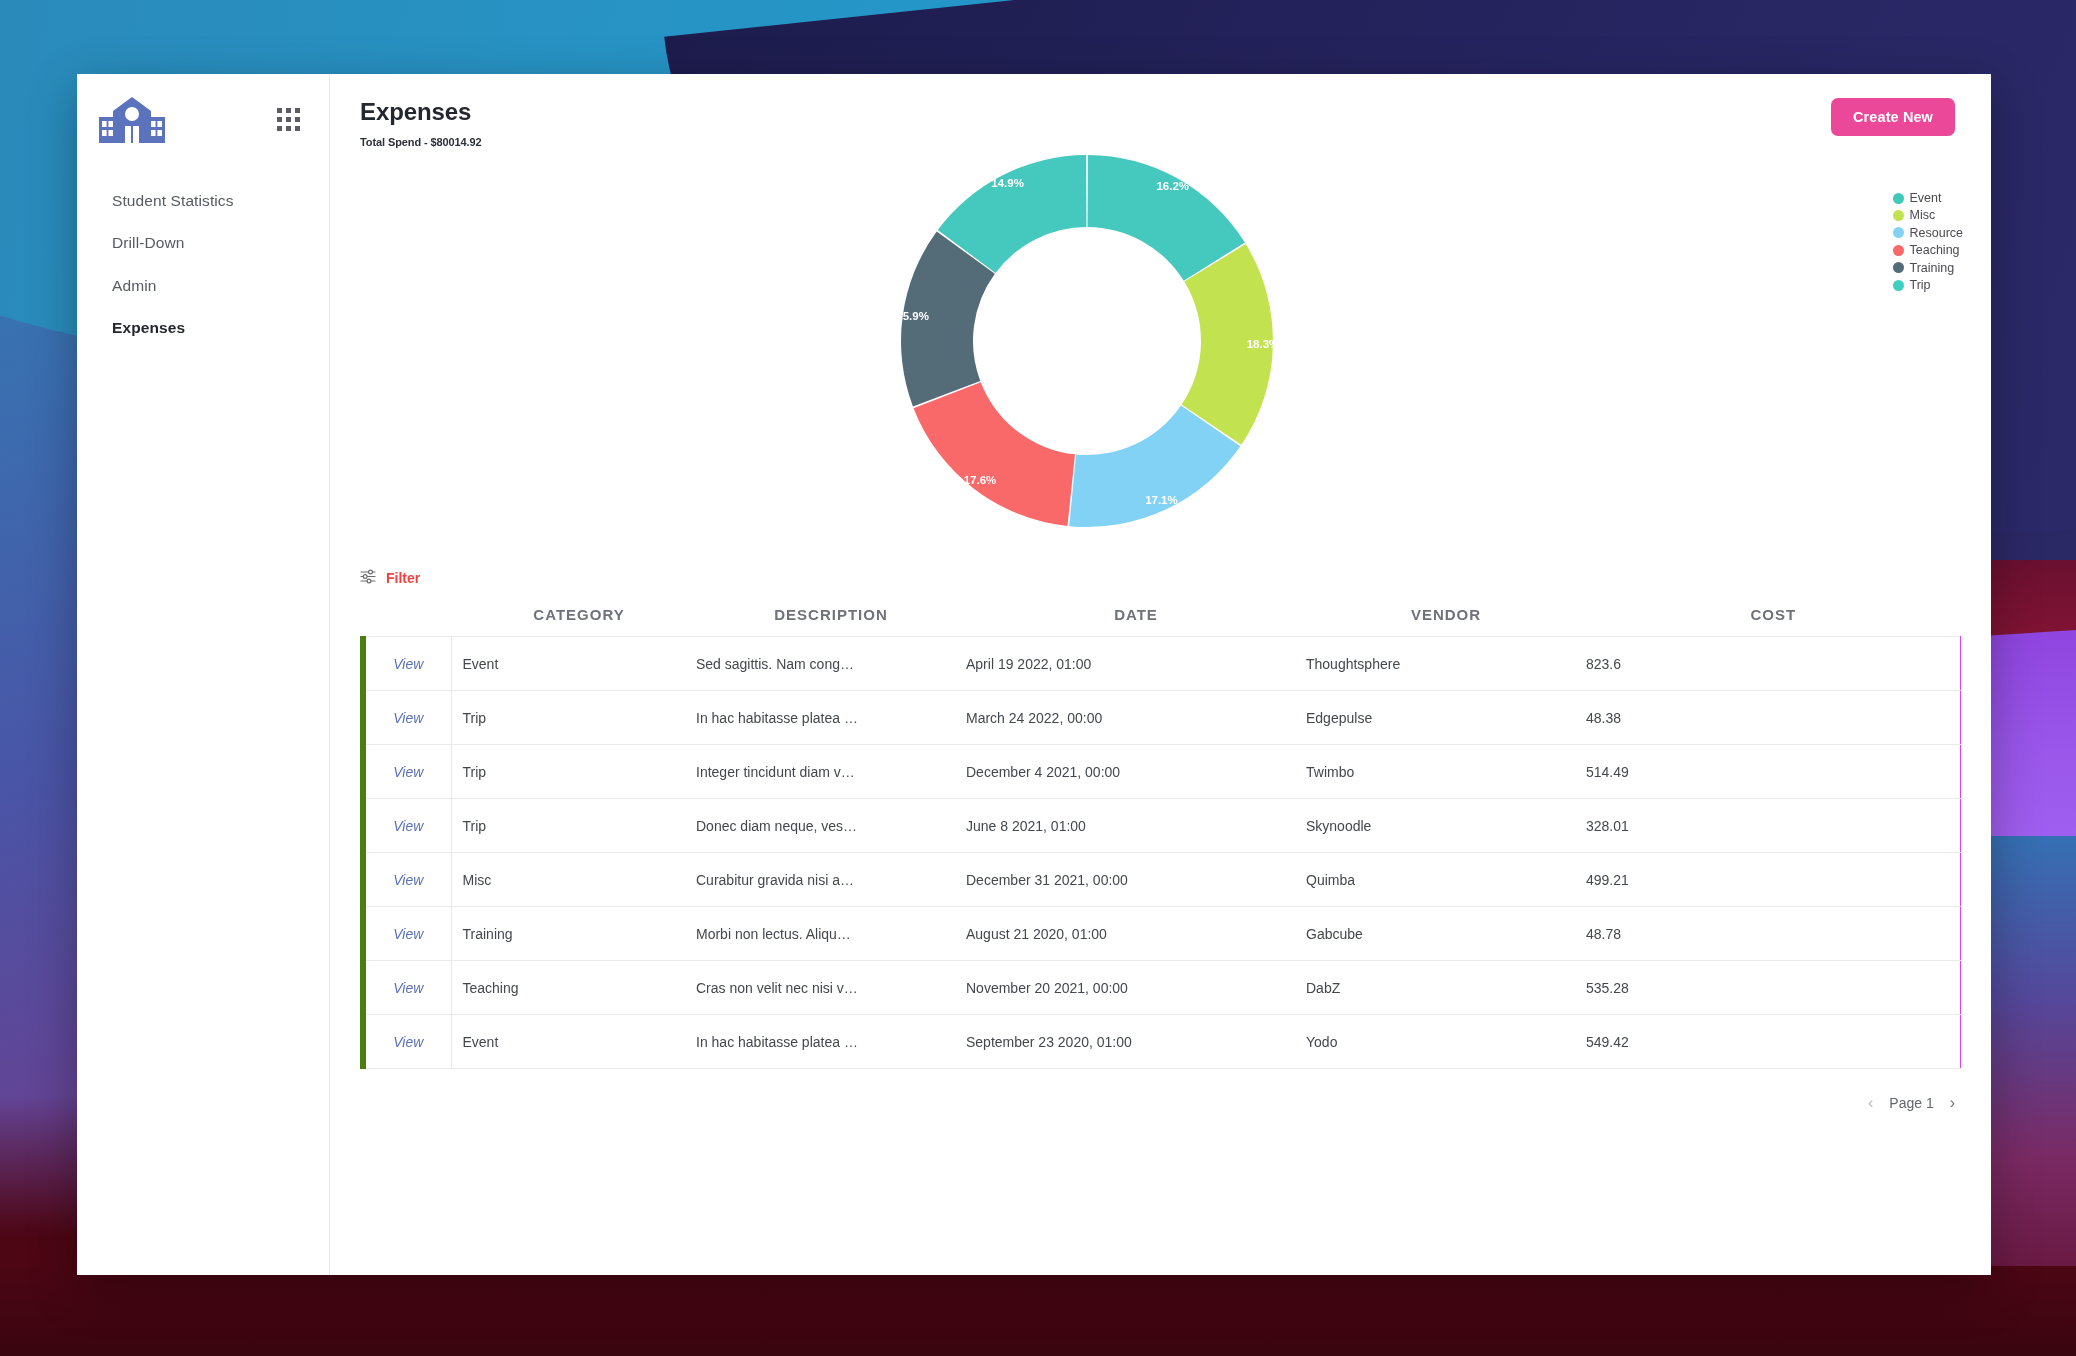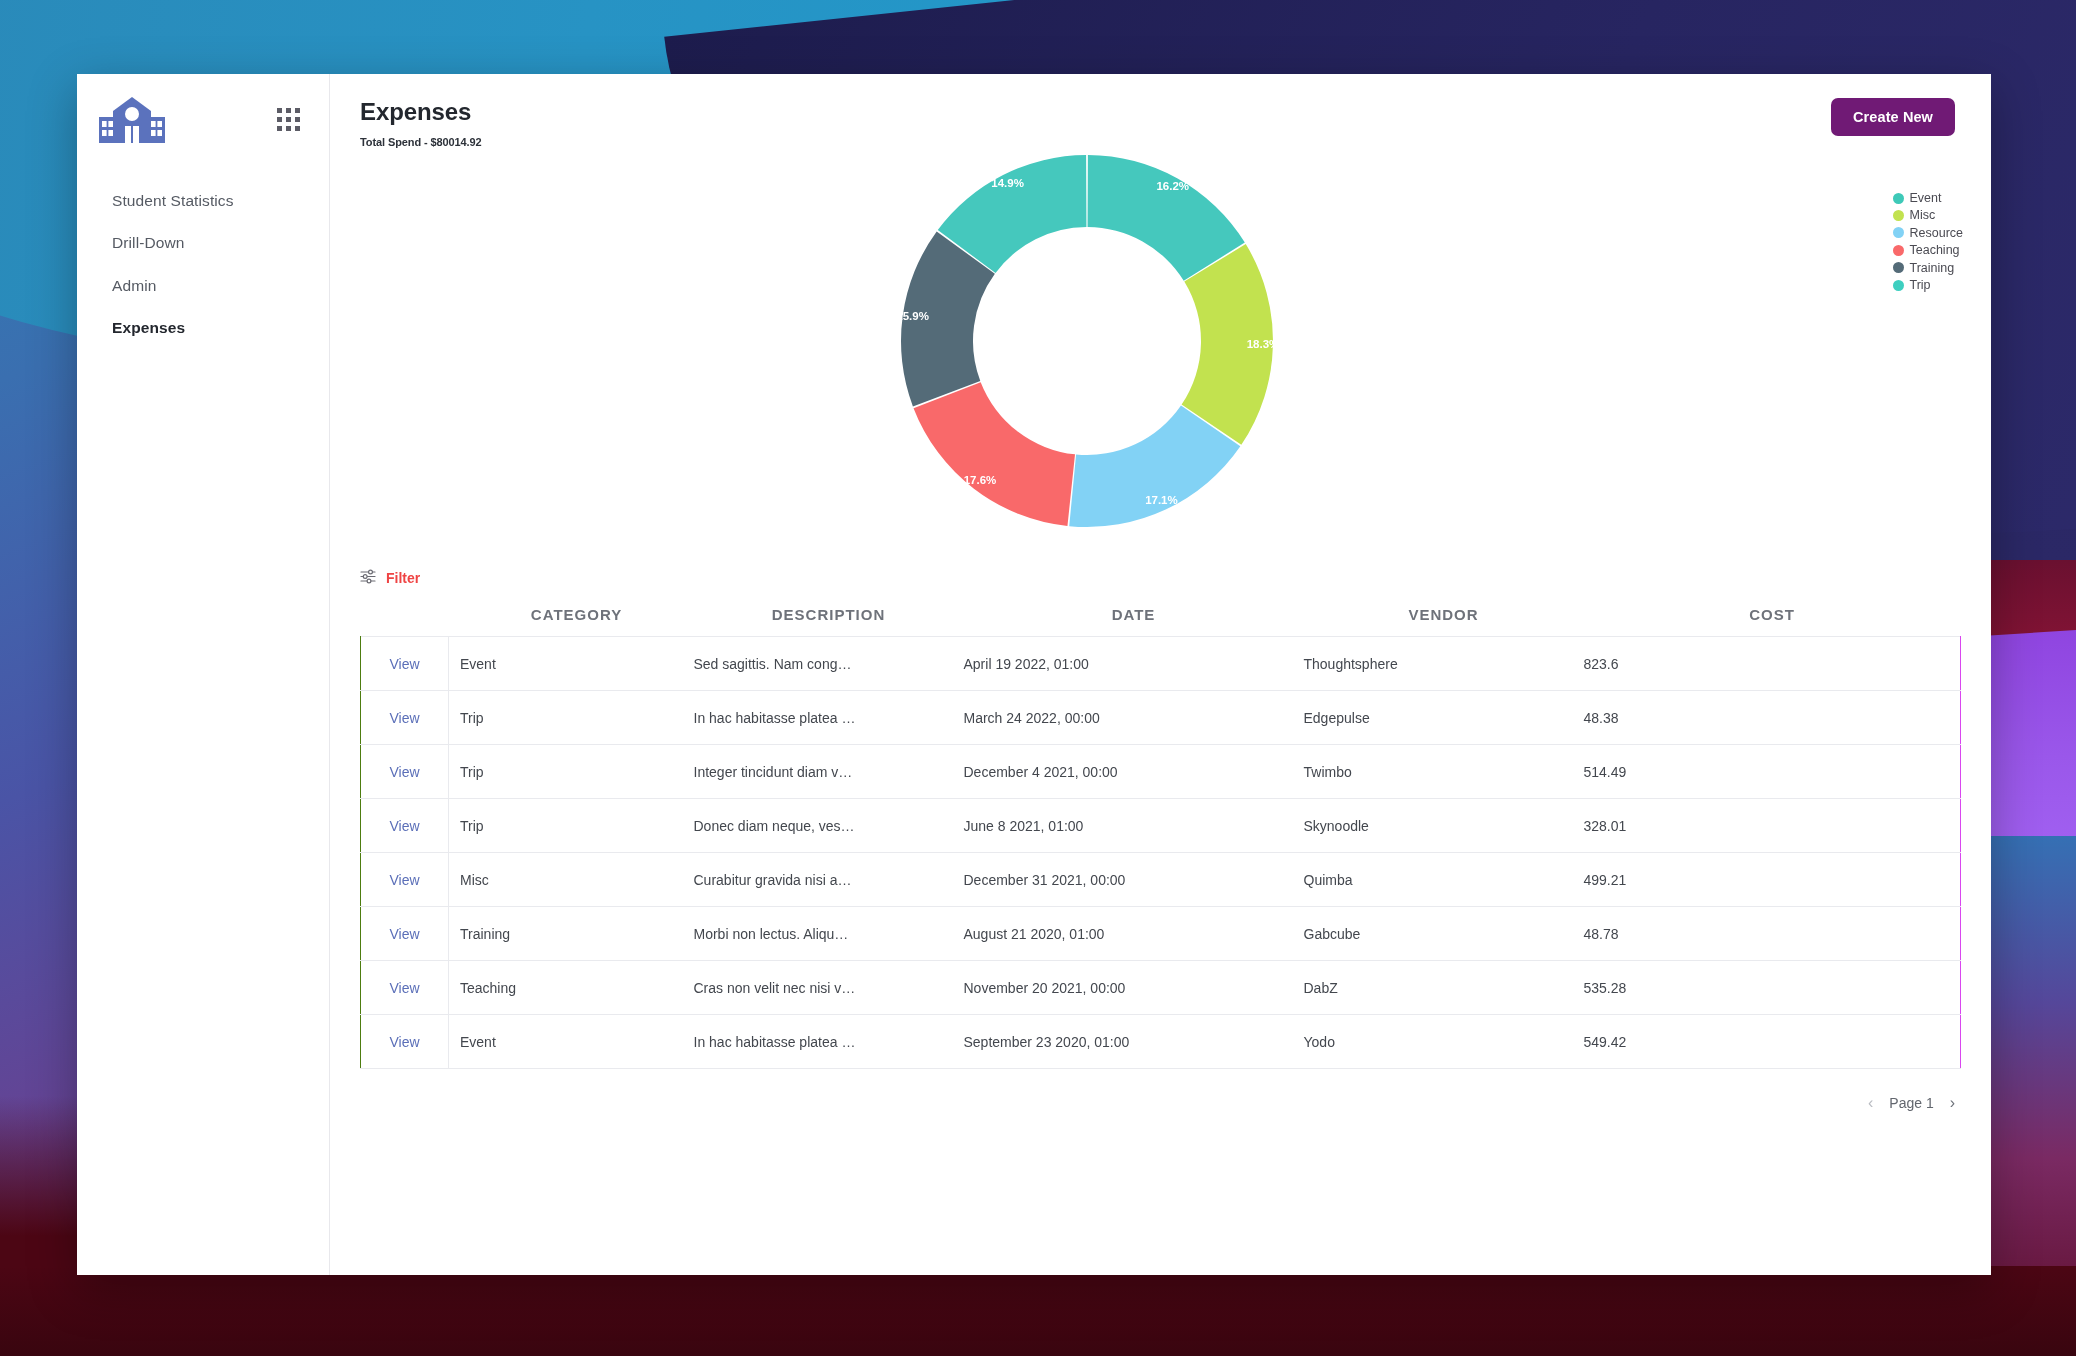--- a/index.html
+++ b/index.html
@@ -148,21 +148,21 @@
     letter-spacing: -0.1px;
   }
   #total-spend {
     font-size: 11px;
     font-weight: 700;
     color: #2d323a;
     padding-left: 30px;
     letter-spacing: -0.1px;
   }
   #create-new-btn {
-    background: #701a75;
+    background: #ec4899;
     color: #ffffff;
     border: none;
     border-radius: 7px;
     font-size: 14.5px;
     font-weight: 700;
     padding: 11px 22px;
     cursor: pointer;
     font-family: "Liberation Sans", sans-serif;
     letter-spacing: 0.1px;
   }
@@ -251,23 +251,24 @@
   #expense-table td {
     font-size: 14px;
     color: #43474e;
     padding: 0;
     height: 54px;
     vertical-align: middle;
     border-top: 1px solid #e9eaee;
     border-bottom: 1px solid #e9eaee;
   }
   #expense-table tbody tr td:first-child {
-    border-left: 1px solid #4d7c0f;
+    border-left: 6px solid #4d7c0f;
     border-right: 1px solid #e9eaee;
     text-align: center;
+    font-style: italic;
   }
   #expense-table tbody tr td:last-child { border-right: 1px solid #d946ef; }
   .view-link {
     color: #5b6fb8;
     font-size: 14px;
     cursor: pointer;
   }
   .col-view  { width: 88px; }
   .col-cat   { width: 245px; }
   .col-desc  { width: 270px; }

